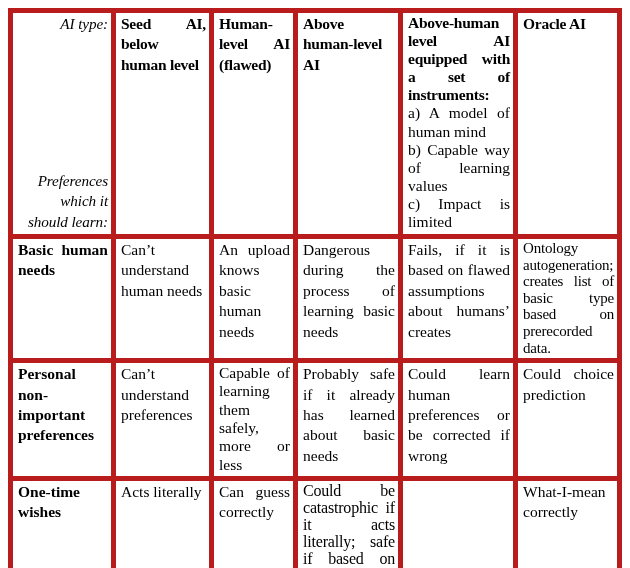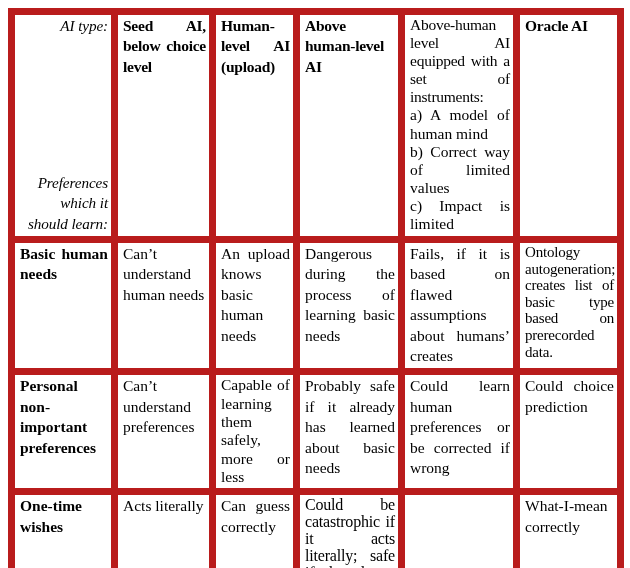--- a/index.html
+++ b/index.html
@@ -13,21 +13,21 @@
     overflow: hidden;
   }
   table.grid {
     position: absolute; left: 8px; top: 8px;
     width: 609px;
     border-collapse: collapse;
     table-layout: fixed;
     border: 2px solid #000;
   }
   .grid td {
-    border: 7px solid #b91c1c;
+    border: 5px solid #b91c1c;
     vertical-align: top;
     padding: 1px 3px 2px 5px;
     font-size: 15.5px;
     line-height: 20.4px;
     text-align: justify;
     overflow: hidden;
   }
   tr.rh  { height: 224px; }
   tr.r1  { height: 122px; }
   tr.r2  { height: 115px; }
@@ -39,21 +39,21 @@
   td.corner { font-style: italic; font-size: 15.2px; letter-spacing: -0.1px; }
   .corner-flex {
     display: flex; flex-direction: column;
     justify-content: space-between;
     height: 218px;
   }
   .ai-type { text-align: right; }
   .pref    { text-align: right;  }
 
   td.equip { line-height: 18.1px; }
-  .equip-title { font-weight: normal; text-align: justify; }
+  .equip-title { font-weight: bold; text-align: justify; }
   .equip-item  { font-weight: normal; letter-spacing: 0; text-align: justify; }
 
   td.tight-r2c3 { line-height: 18.3px; margin-top: 14px; }
   td.cell-r3c4  { font-size: 16px; letter-spacing: -0.2px; line-height: 17px; }
   td.cell-r1c6  { font-size: 15px;   letter-spacing: -0.2px; line-height: 16.6px; }
 </style>
 </head>
 <body>
 
 <table class="grid">
@@ -67,27 +67,27 @@
   </colgroup>
 
   <tbody>
       <tr class="rh">
     <td class="corner">
       <div class="corner-flex">
         <div class="ai-type">AI type:</div>
         <div class="pref">Preferences which it should learn:</div>
       </div>
     </td>
-    <td class="hdr">Seed AI, below choice level</td>
-    <td class="hdr">Human-level AI (upload)</td>
+    <td class="hdr">Seed AI, below human level</td>
+    <td class="hdr">Human-level AI (flawed)</td>
     <td class="hdr">Above human-level AI</td>
     <td class="hdr equip">
       <div class="equip-title">Above-human level AI equipped with a set of instruments:</div>
       <div class="equip-item">a) A model of human mind</div>
-      <div class="equip-item">b) Correct way of limited values</div>
+      <div class="equip-item">b) Capable way of learning values</div>
       <div class="equip-item">c) Impact is limited</div>
     </td>
     <td class="hdr">Oracle AI</td>
   </tr>
 
   <tr class="r1">
     <td class="rowhdr">Basic human needs</td>
     <td>Can’t understand human needs</td>
     <td>An upload knows basic human needs</td>
     <td>Dangerous during the process of learning basic needs</td>

